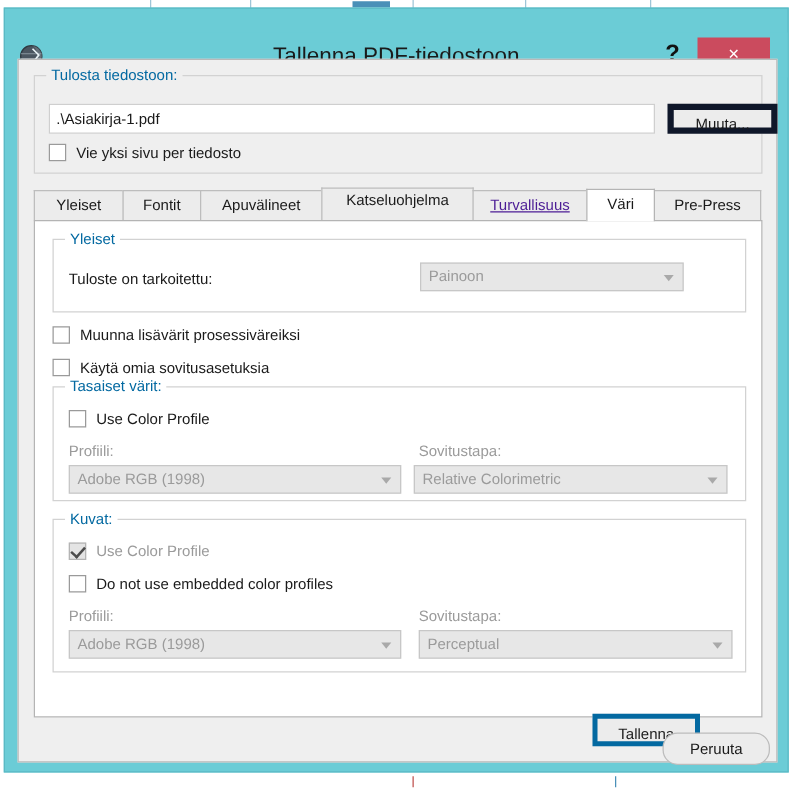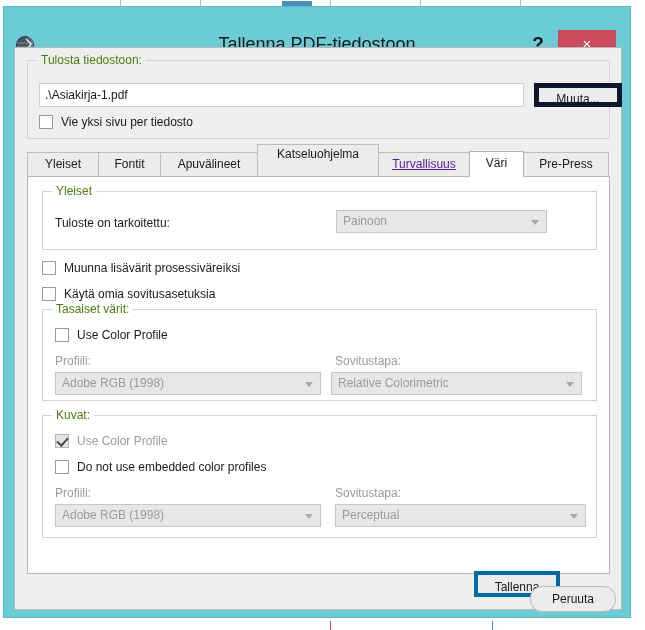--- a/index.html
+++ b/index.html
@@ -73,21 +73,21 @@
   }
 
   
   .groupbox{
     position:absolute;
     border:1px solid #d2d2d2;
     box-sizing:border-box;
   }
   .group-legend{
     position:absolute;top:-8px;left:9px;background:#efefef;
-    padding:0 4px;font-size:12px;color:#4d7c0f;
+    padding:0 4px;font-size:12px;color:#0369a1;
   }
   .group-legend.on-white{background:#ffffff;}
 
   #grp-output{left:12px;top:12px;width:583px;height:79px;}
   #path-input{
     position:absolute;left:11px;top:22px;width:485px;height:24px;
     background:#ffffff;border:1px solid #cfcfcf;box-sizing:border-box;
     font-size:12px;color:#1a1a1a;padding:0 5px;line-height:22px;
     outline:none;font-family:"Liberation Sans", sans-serif;
   }
@@ -116,21 +116,21 @@
   
   #tabstrip{position:absolute;left:12px;top:104px;width:583px;height:25px;}
   .tab{
     position:absolute;bottom:0;height:25px;
     background:#ececec;border:1px solid #bdbdbd;border-bottom:none;
     box-sizing:border-box;text-align:center;font-size:12px;color:#1a1a1a;
     line-height:23px;cursor:pointer;
   }
   .tab.disabled{color:#4c1d95;text-decoration:underline;}
   .tab.active{background:#ffffff;border-color:#b4b4b4;z-index:5;height:26px;}
-  .tab.raised{height:33px;line-height:18px;}
+  .tab.raised{height:27px;line-height:18px;}
 
   
   #tabpanel{
     position:absolute;left:12px;top:128px;width:583px;height:398px;
     background:#ffffff;border:1px solid #b4b4b4;box-sizing:border-box;
   }
 
   #grp-general{left:14px;top:14px;width:555px;height:59px;}
   #lbl-intent{position:absolute;left:12px;top:24px;font-size:12px;color:#1a1a1a;}
   .combo{

